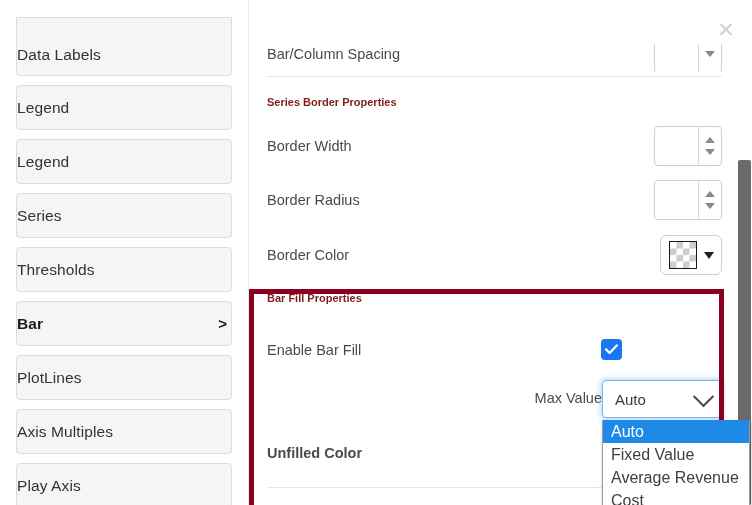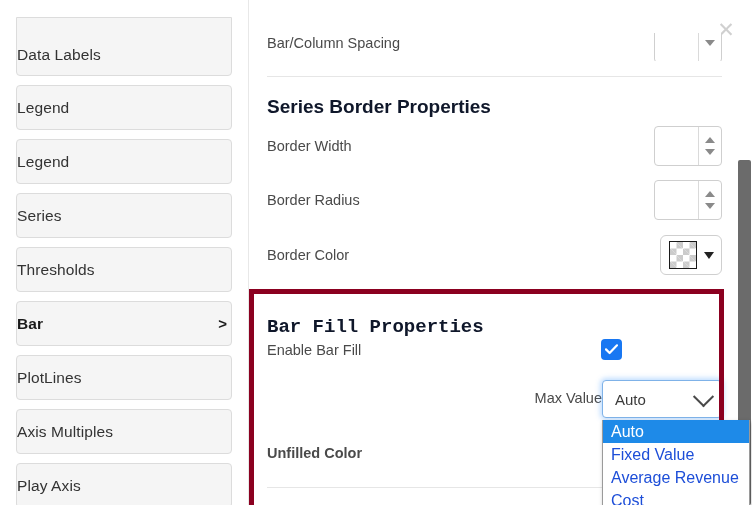--- a/index.html
+++ b/index.html
@@ -99,37 +99,37 @@
     width: 455px;
     display: flex;
     align-items: center;
     justify-content: space-between;
   }
   .plabel {
     font-size: 14.5px;
     color: #4a4a4a;
   }
   .section-title {
-    font-size: 19px;
+    font-size: 11px;
     font-weight: bold;
-    color: #0f172a;
+    color: #7f1d1d;
   }
   .divider {
     position: absolute;
     left: 18px;
     width: 455px;
     height: 1px;
     background: #e6e6e6;
   }
 
   
   .clip-row {
     position: absolute;
     left: 18px;
-    top: 33px;
+    top: 44px;
     width: 455px;
     height: 28px;
     overflow: hidden;
   }
   .clip-row .inner {
     position: absolute;
     top: -10px;
     left: 0;
     width: 455px;
     display: flex;
@@ -275,21 +275,21 @@
     border-radius: 0 0 5px 5px;
     box-shadow: 1px 2px 4px rgba(0,0,0,0.25);
     padding: 0;
     overflow: hidden;
     z-index: 30;
   }
   .option {
     font-size: 16px;
     line-height: 23px;
     padding: 0 3px 0 8px;
-    color: #1d4ed8;
+    color: #404040;
     white-space: nowrap;
     cursor: pointer;
   }
   .option.sel {
     background: #1e8ae8;
     color: #ffffff;
   }
 
   
   .scrollbar-track {
@@ -404,21 +404,21 @@
     <div class="prow" style="top:235px;">
       <div class="plabel">Border Color</div>
       <div class="color-btn">
         <span class="swatch"></span>
         <span class="swatch-caret"></span>
       </div>
     </div>
 
     <div class="divider" style="top:290px;"></div>
 
-    <div class="prow" style="top:316px;font-family:Liberation Mono, monospace;">
+    <div class="prow" style="top:292px;">
       <div class="section-title">Bar Fill Properties</div>
     </div>
 
     <div class="prow" style="top:340px;">
       <div class="plabel">Enable Bar Fill</div>
       <div style="width:120px;display:flex;justify-content:flex-start;">
         <span class="checkbox">
           <svg width="13" height="11" viewBox="0 0 13 11" aria-hidden="true">
             <path d="M1 5.4 L4.6 9 L12 1.3" fill="none" stroke="#ffffff" stroke-width="2.2" stroke-linecap="round" stroke-linejoin="round"></path>
           </svg>

